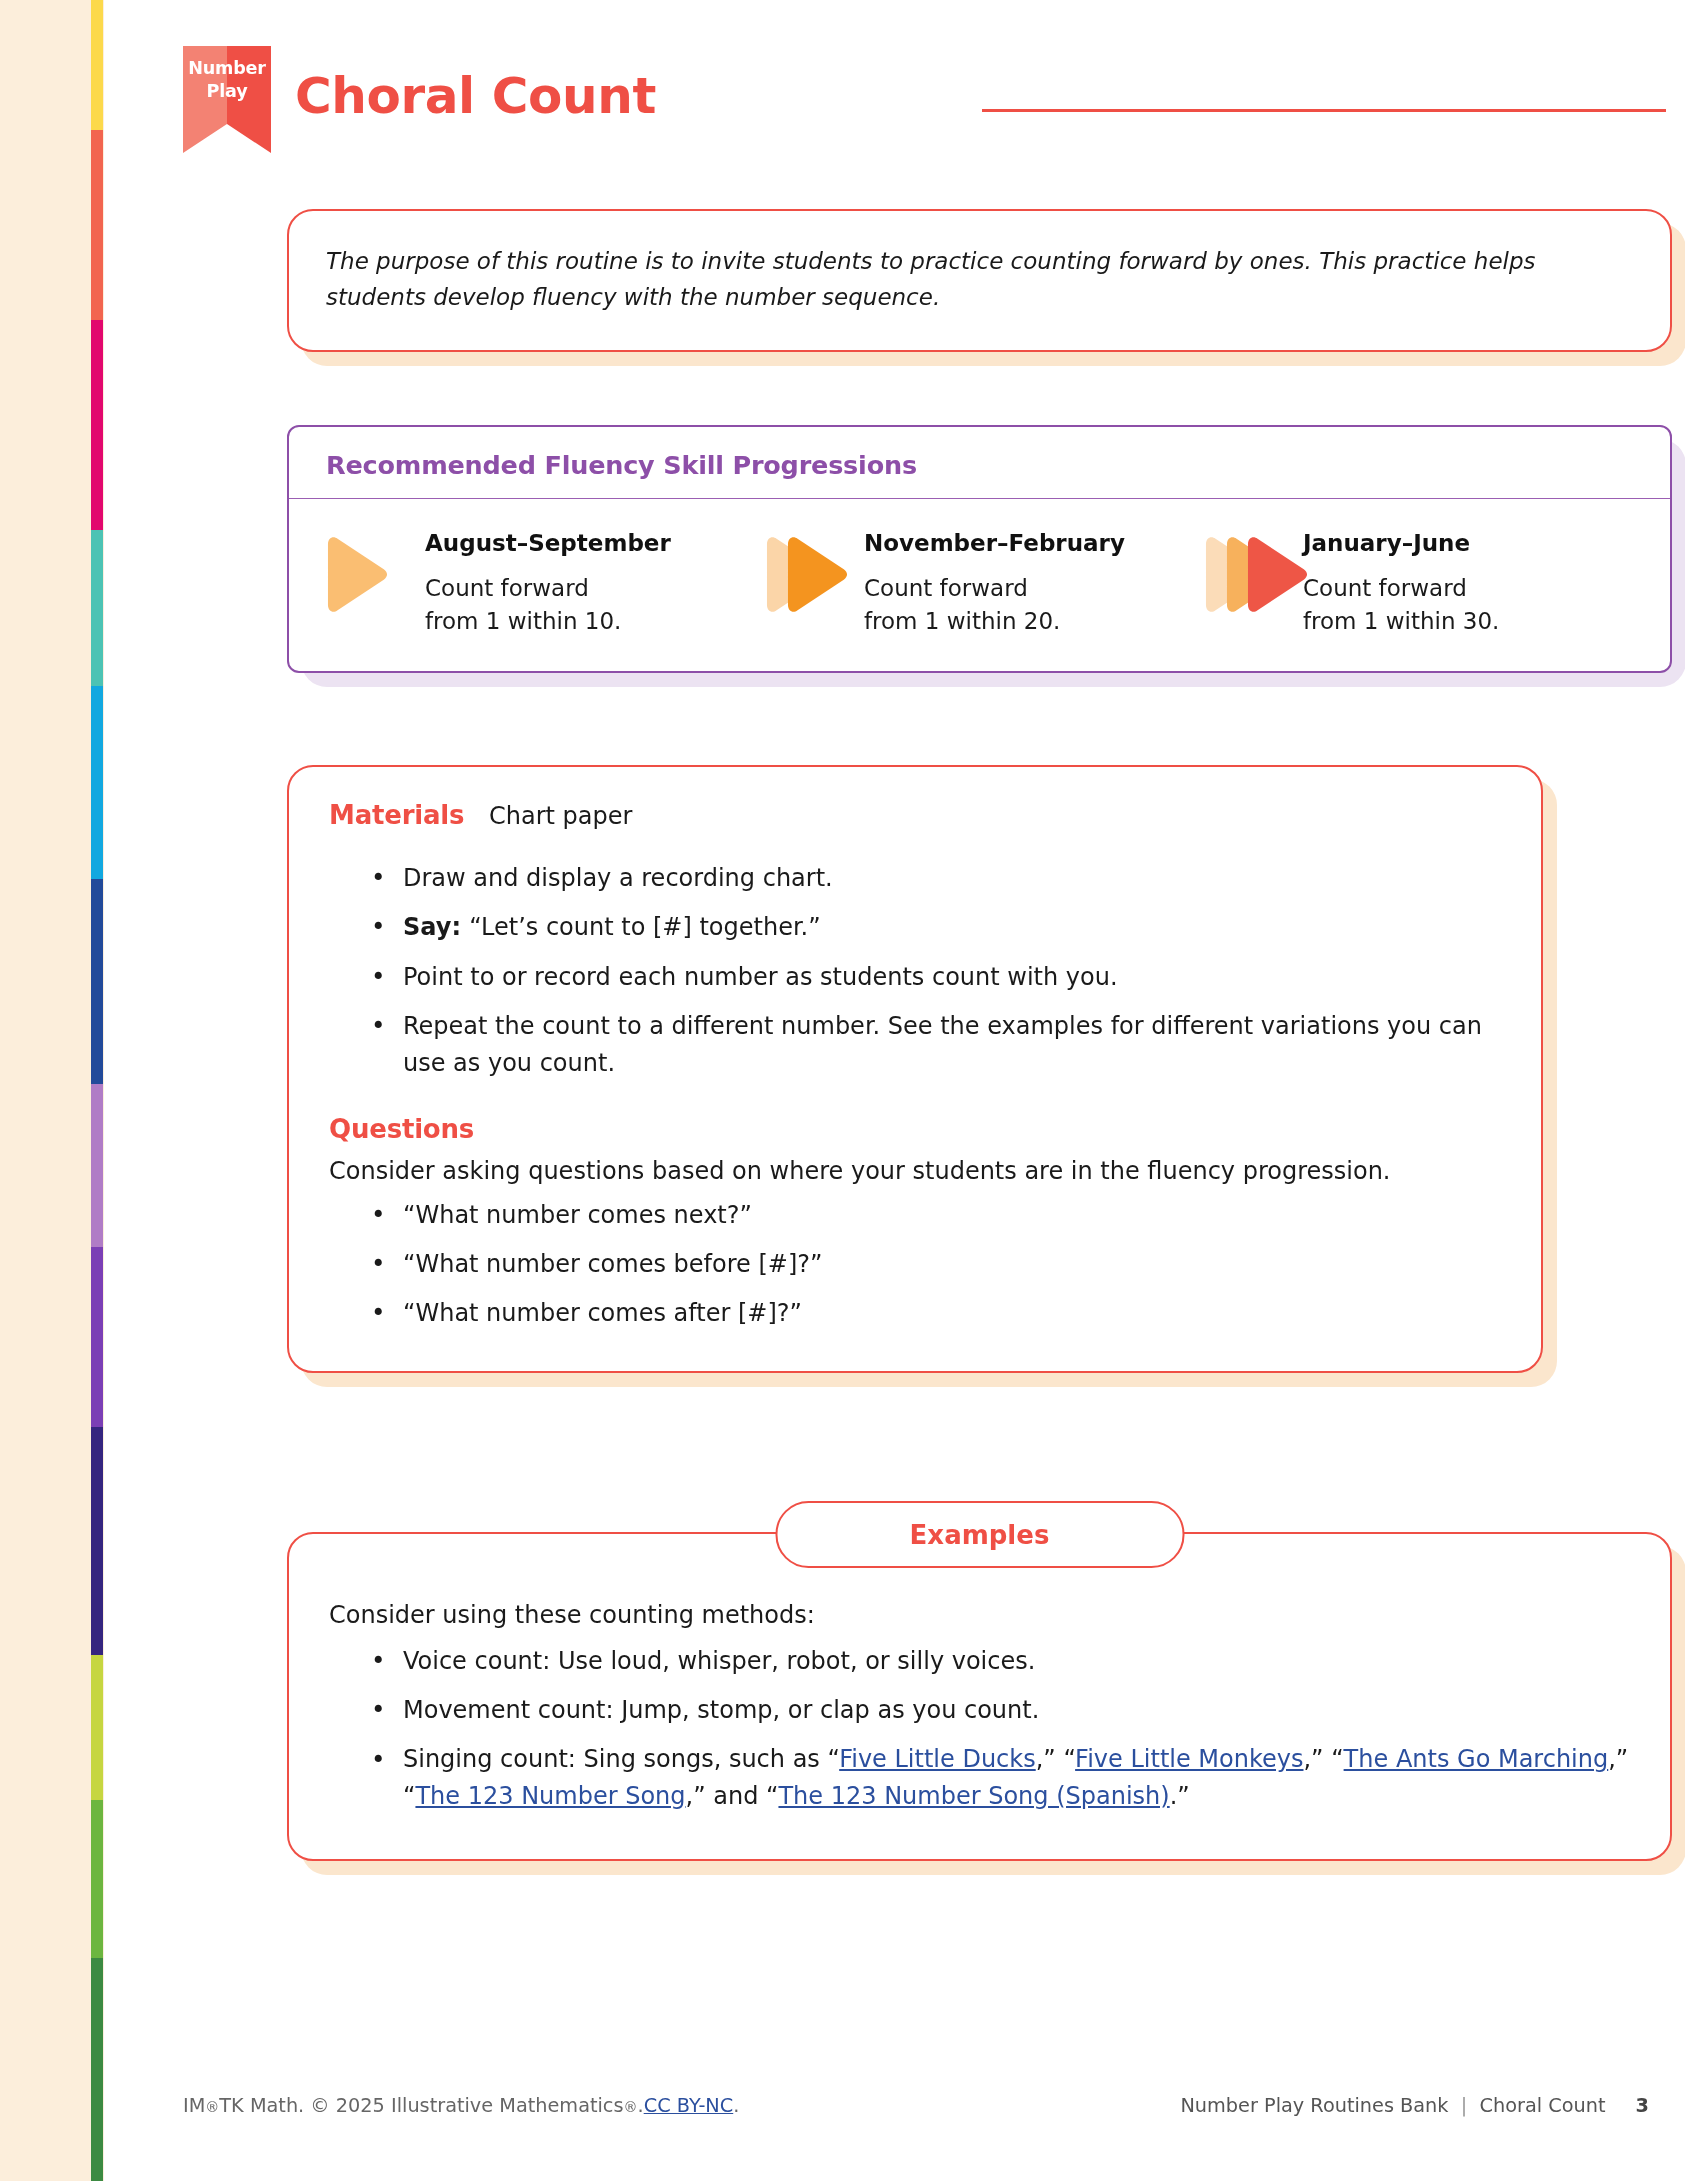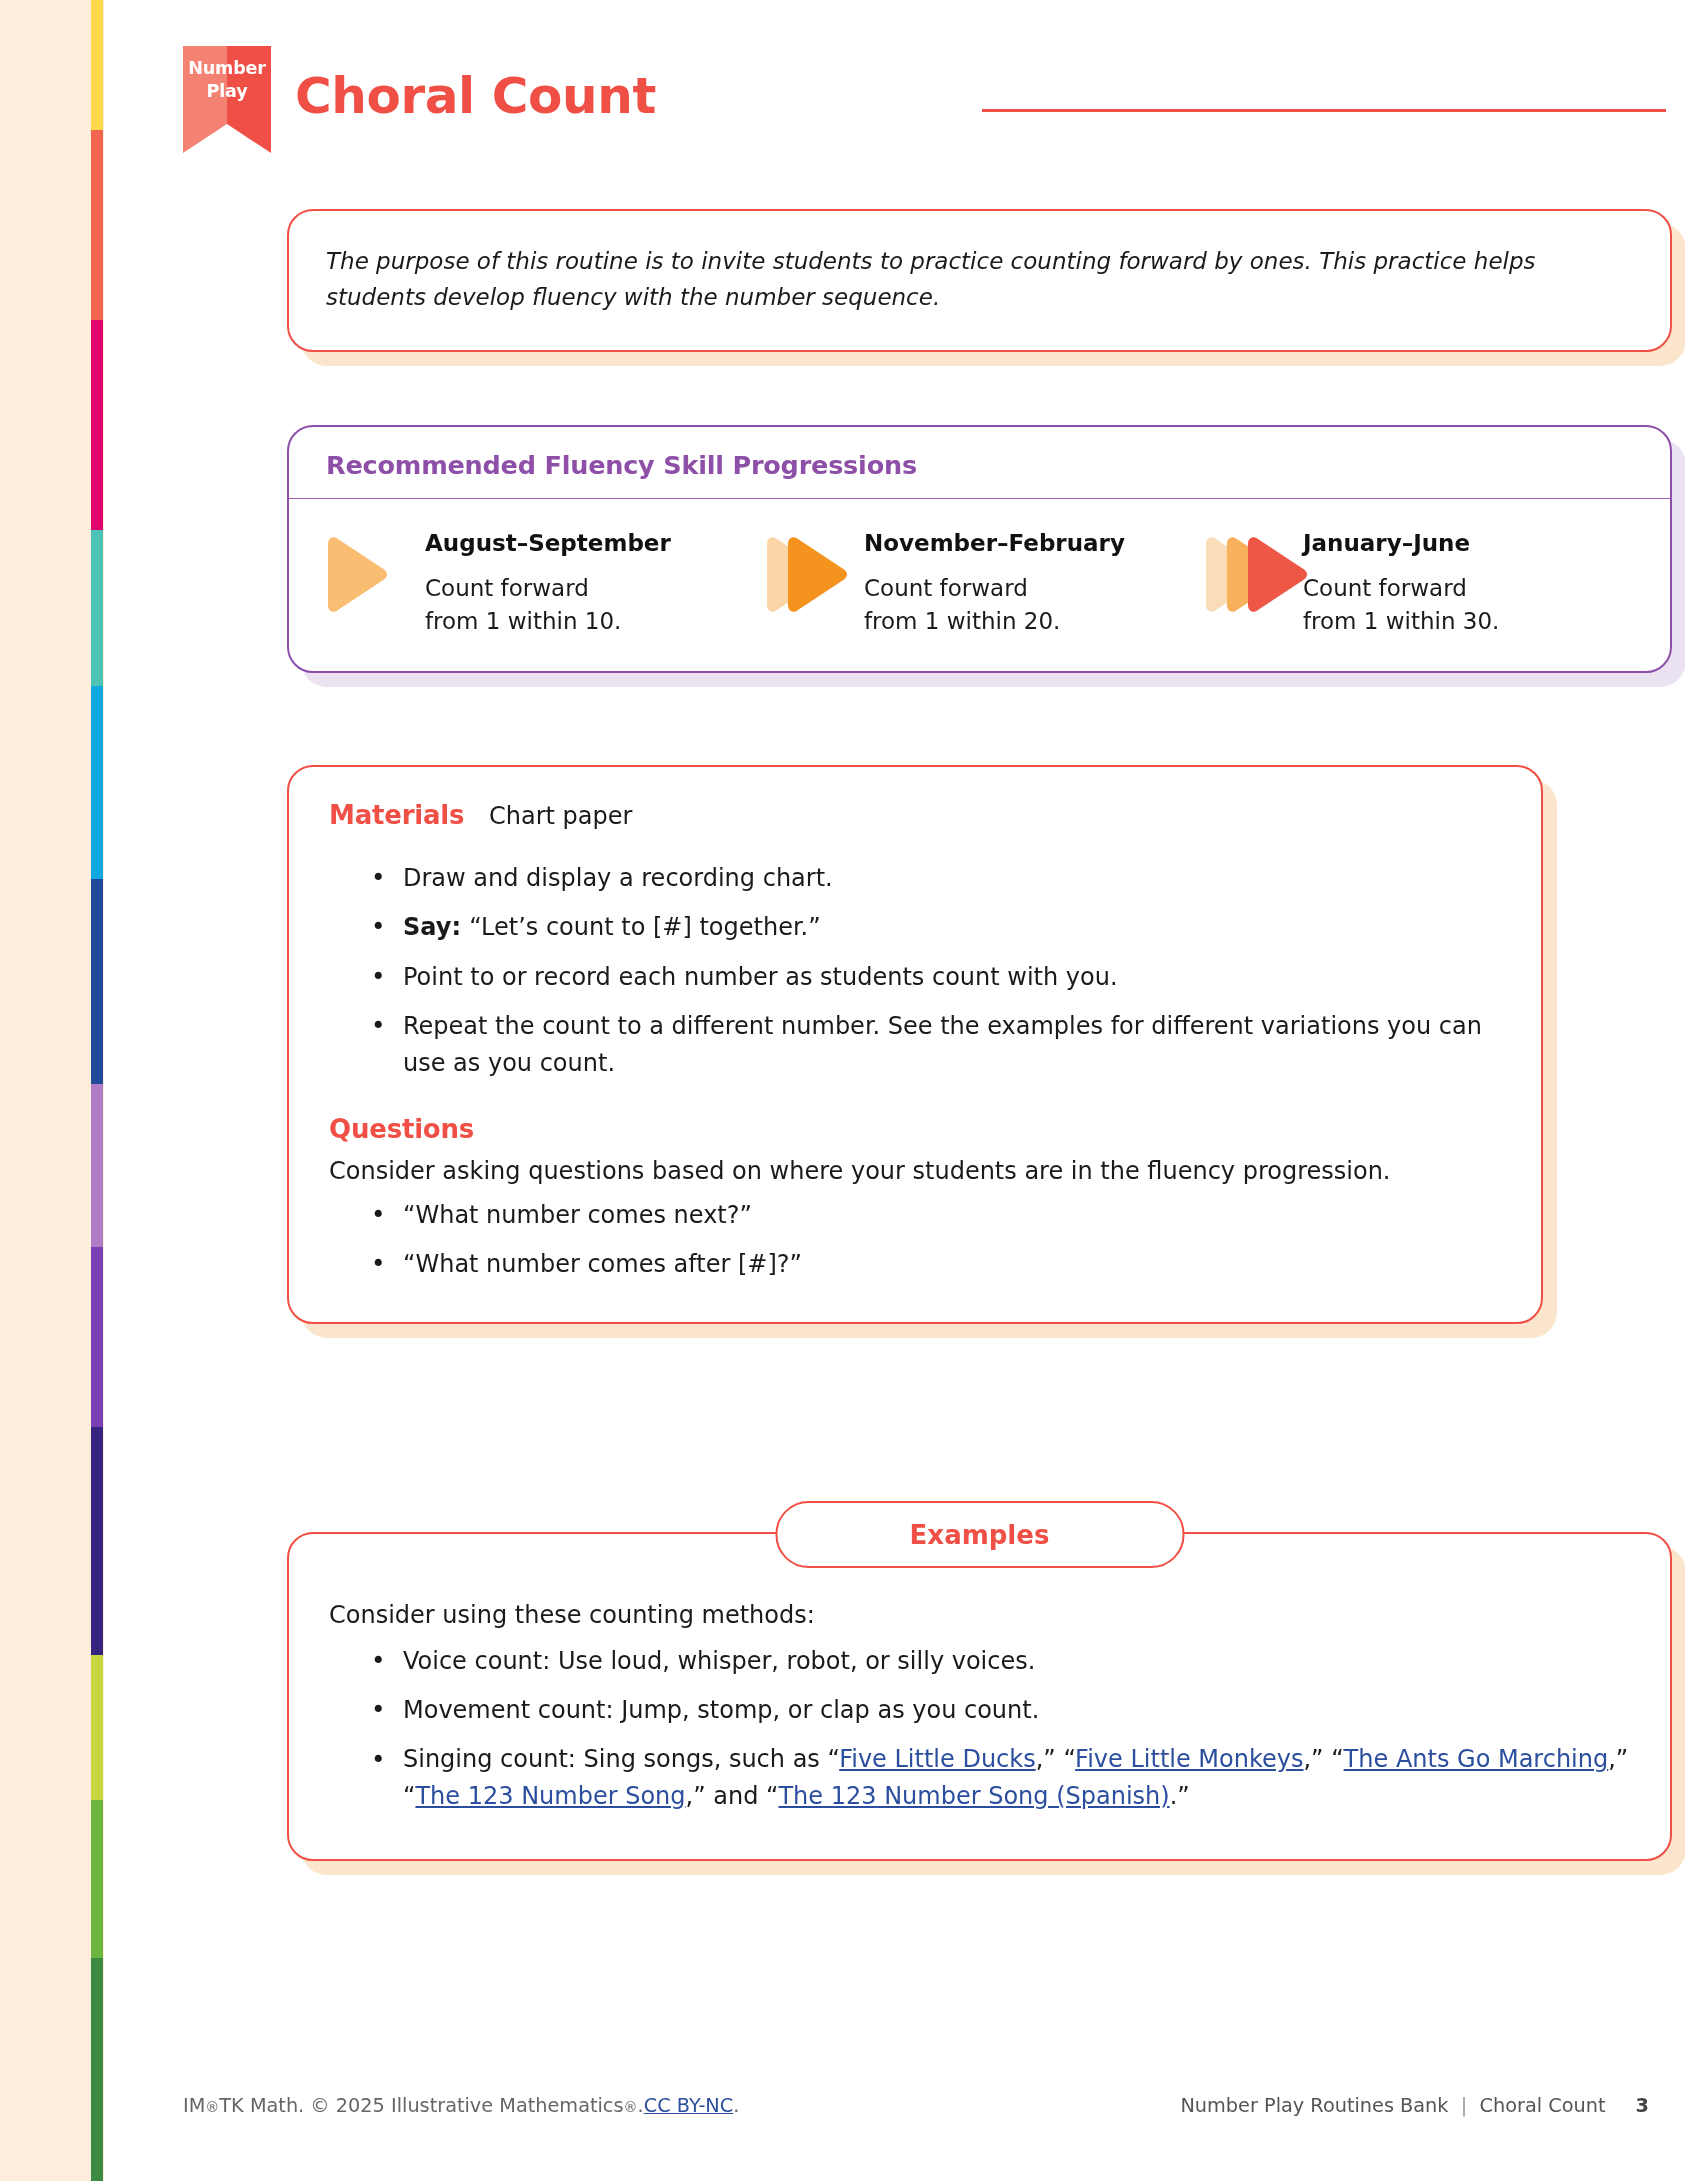--- a/index.html
+++ b/index.html
@@ -118,21 +118,21 @@
   #purpose-wrap { left: 183px; top: 209px; width: 1385px; }
   #purpose-card { padding: 32px 30px 35px 37px; font-style: italic; }
   .purpose-text {
     font-size: 23px;
     line-height: 36px;
     color: #1a1a1a;
   }
 
   
   #prog-wrap { left: 183px; top: 425px; width: 1385px; }
-  #prog-card { padding: 0; }
+  #prog-card { padding: 0; border-radius: 12px; }
   .prog-header {
     padding: 23px 37px 17.6px 37px;
     border-bottom: 1.8px solid #9b5eb3;
     font-size: 25.5px;
     font-weight: 700;
     color: #8d4fa8;
     letter-spacing: -0.2px;
   }
   .prog-body {
     display: flex;
@@ -389,20 +389,21 @@
           <li><span>Draw and display a recording chart.</span></li>
           <li><span class="b">Say: </span><span>“Let’s count to [#] together.”</span></li>
           <li><span>Point to or record each number as students count with you.</span></li>
           <li><span>Repeat the count to a different number. See the examples for different variations you can use as you count.</span></li>
         </ul>
 
       <div class="sec-head questions-head">Questions</div>
       <div class="questions-intro">Consider asking questions based on where your students are in the fluency progression.</div>
       <ul class="bullets" id="questions-list">
           <li>“What number comes next?”</li>
+          <li>“What number comes before [#]?”</li>
           <li>“What number comes after [#]?”</li>
         </ul>
 
     </div>
   </div>
 
   <div class="card-wrap" id="examples-wrap">
     <div class="card-shadow"></div>
     <div class="card" id="examples-card">
       <div class="examples-tab">Examples</div>

